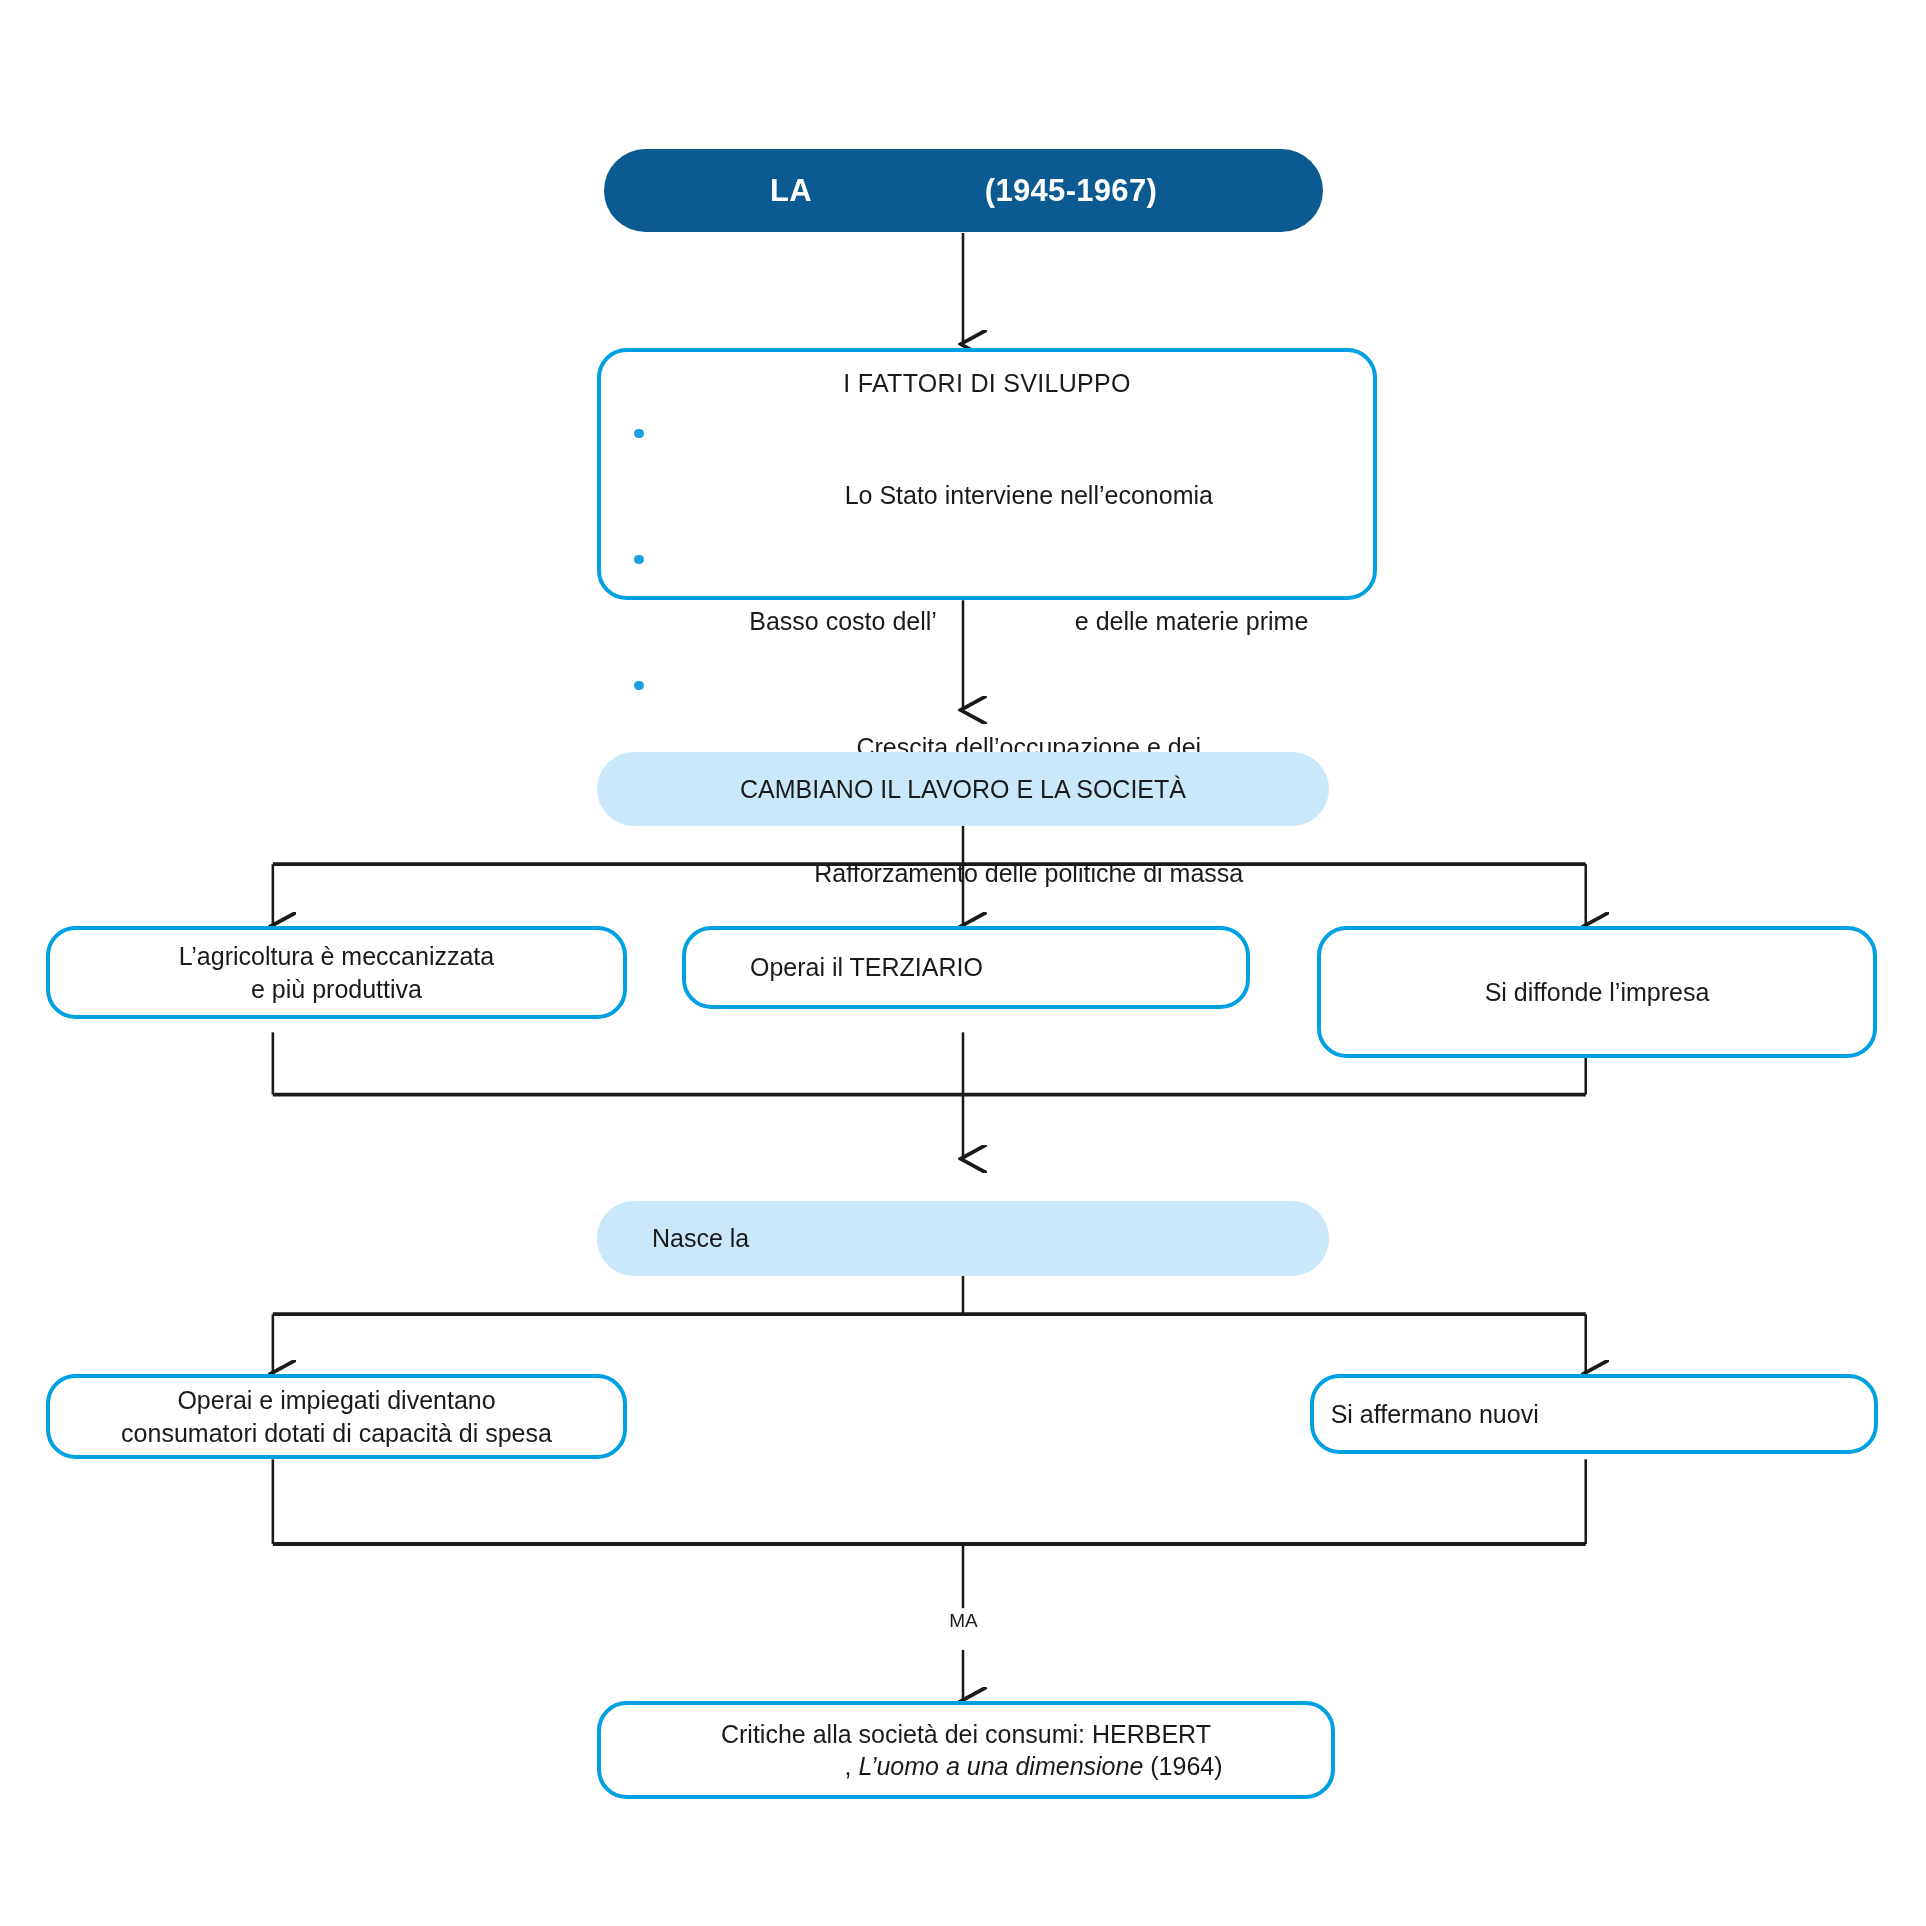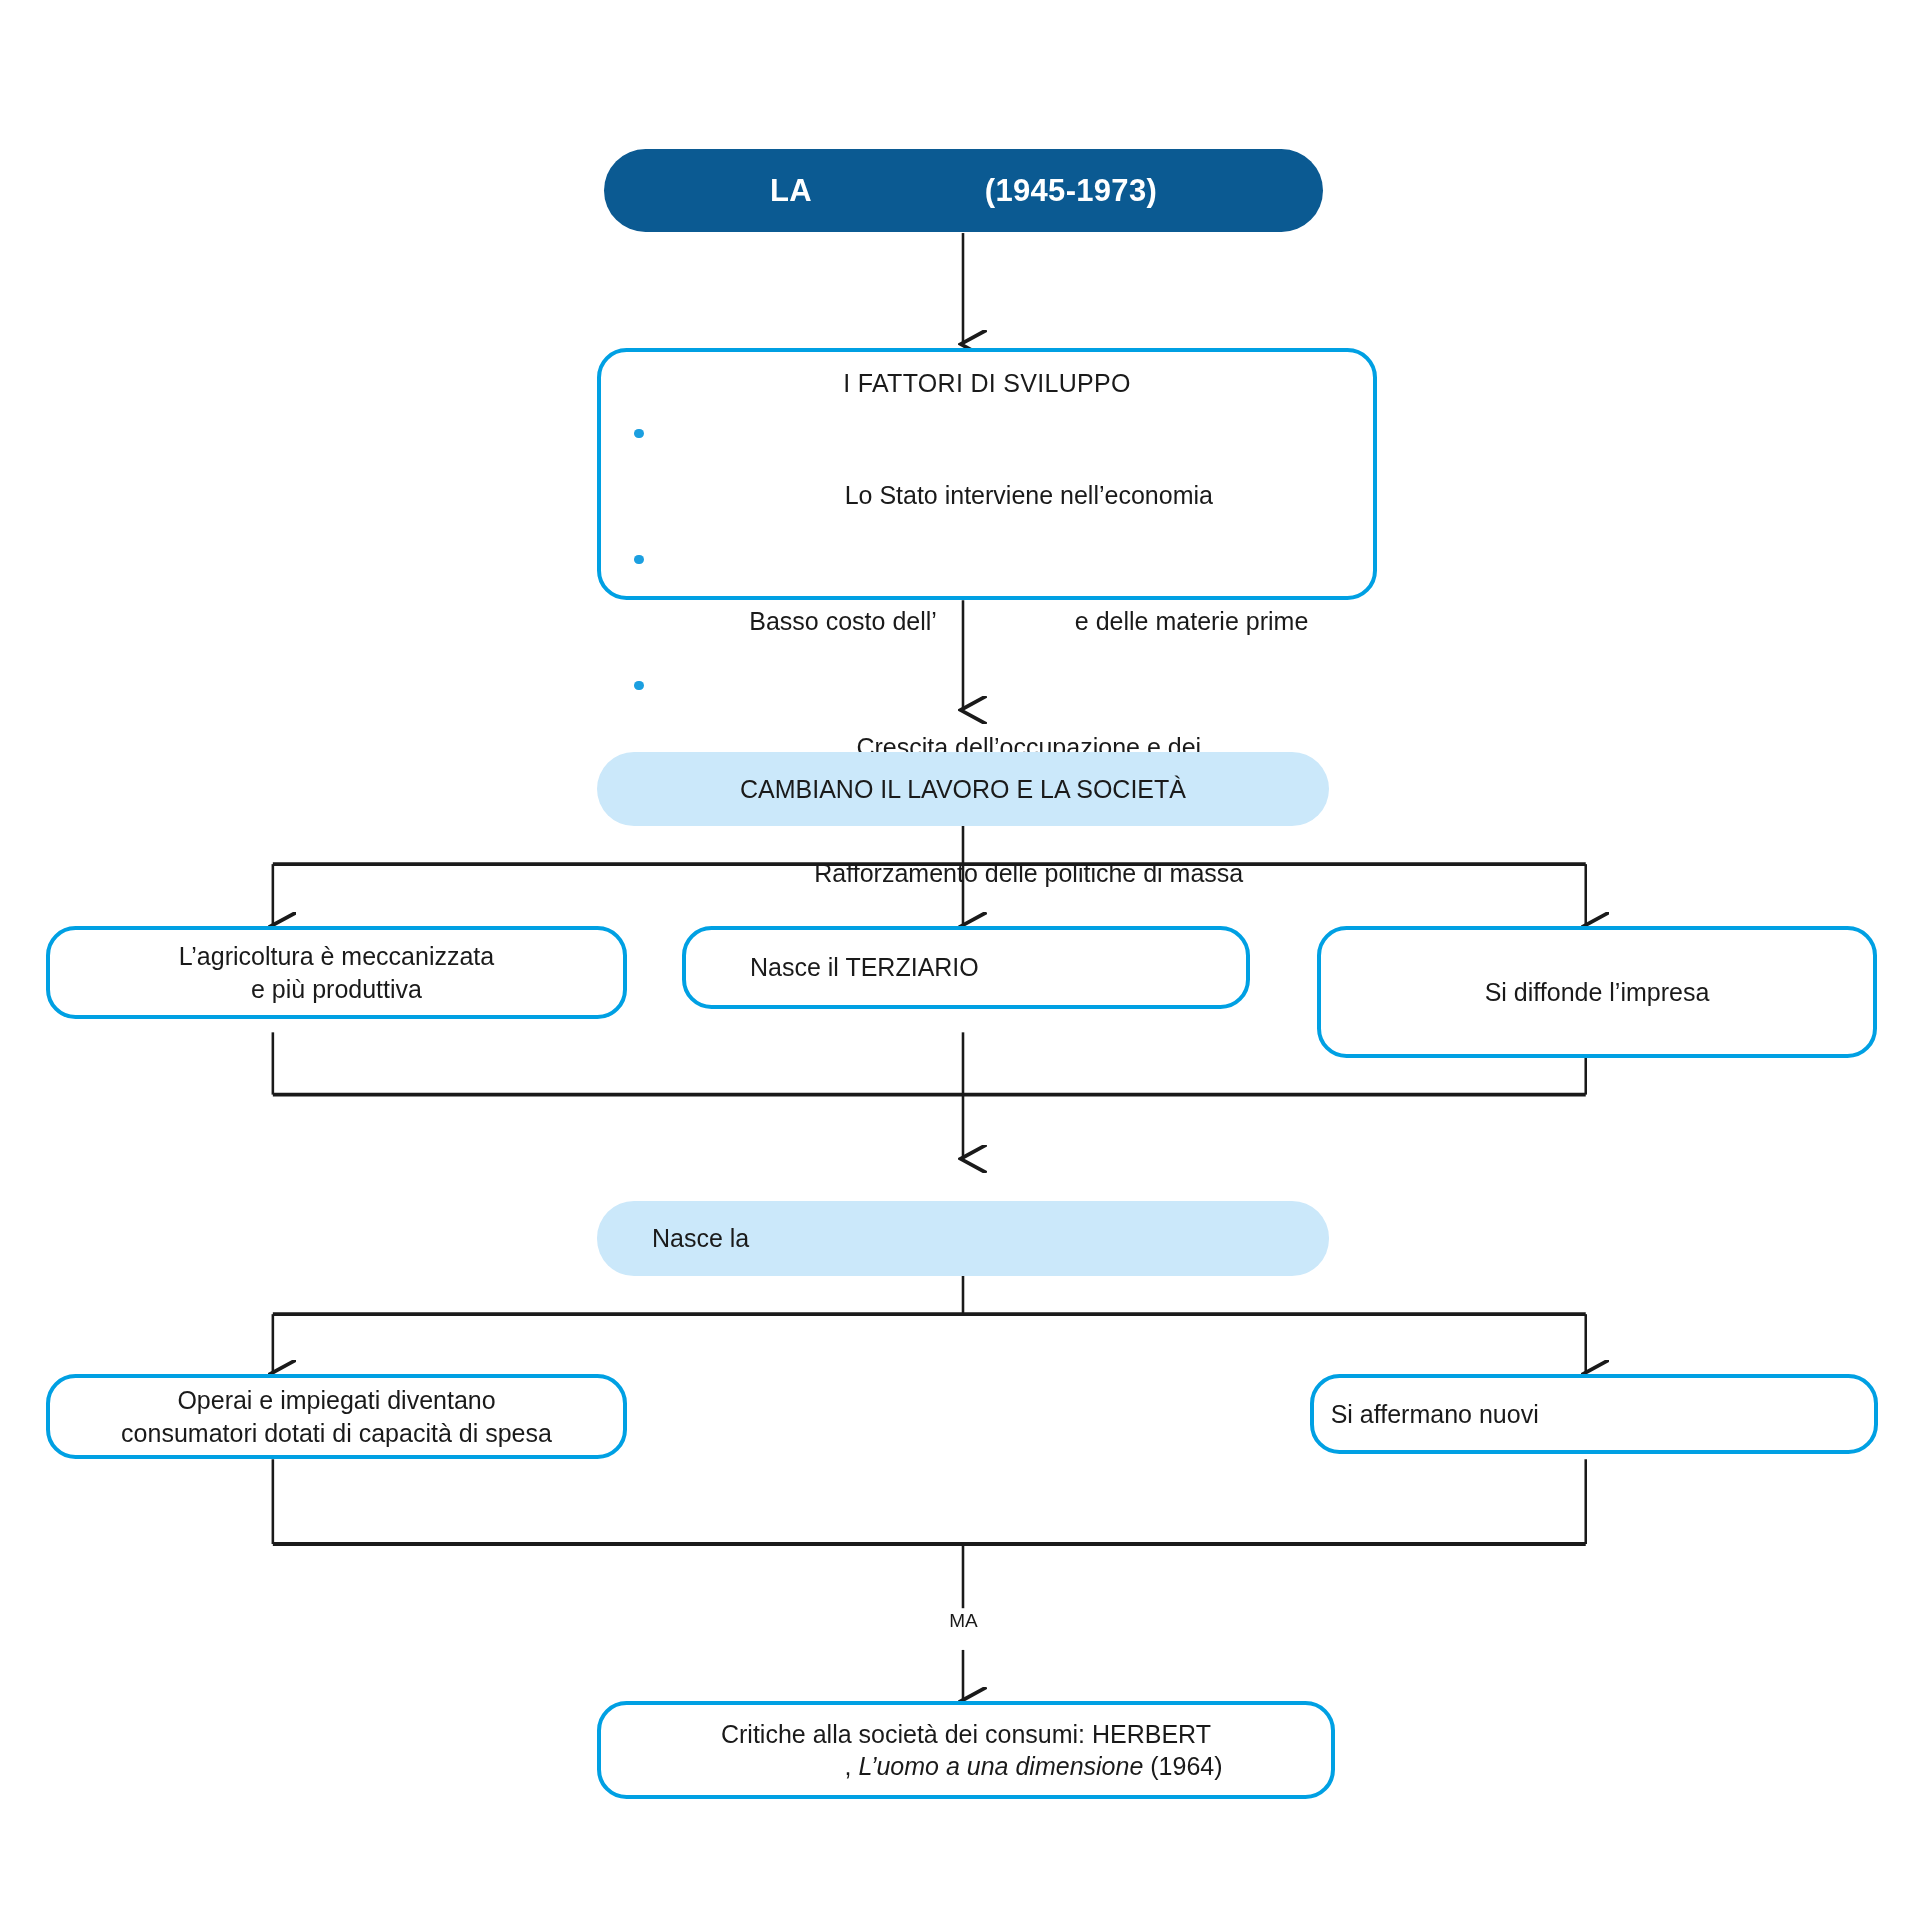--- a/index.html
+++ b/index.html
@@ -165,21 +165,21 @@
       <line x1="1500" y1="2405" x2="1500" y2="2505"></line>
 
       <line x1="1500" y1="2570" x2="1500" y2="2650" marker-end="url(#arrow)"></line>
     </g>
   </svg>
 
   <div class="node node-title" style="left:604px; top:149px; width:719px; height:83px;">
     <div class="title-row">
       <span>LA</span>
       <span class="title-gap"></span>
-      <span>(1945-1973)</span>
+      <span>(1945-1967)</span>
     </div>
   </div>
 
   <div class="node node-outline fattori" style="left:597px; top:348px; width:780px; height:252px;">
     <div class="fattori-heading">I FATTORI DI SVILUPPO</div>
     <ul class="fattori-list">
       <li>
         <span class="bullet-dot"></span>
         <span>Lo Stato interviene nell’economia</span>
       </li>
@@ -204,21 +204,21 @@
 
   <div class="node node-outline t1" style="left:46px; top:926px; width:581px; height:93px;">
     <div>
       <div>L’agricoltura è meccanizzata</div>
       <div>e più produttiva</div>
     </div>
   </div>
 
   <div class="node node-outline t1 box-left" style="left:682px; top:926px; width:568px; height:83px; padding-left:64px;">
     <div>
-      <div>Nasce il TERZIARIO</div>
+      <div>Operai il TERZIARIO</div>
     </div>
   </div>
 
   <div class="node node-outline t1" style="left:1305px; top:926px; width:560px; height:132px;margin-left:12px;">
     <div>
       <div>Si diffonde l’impresa</div>
     </div>
   </div>
 
   <div class="node node-fill t-pill pill-left" style="left:597px; top:1159px; width:732px; height:75px;">

